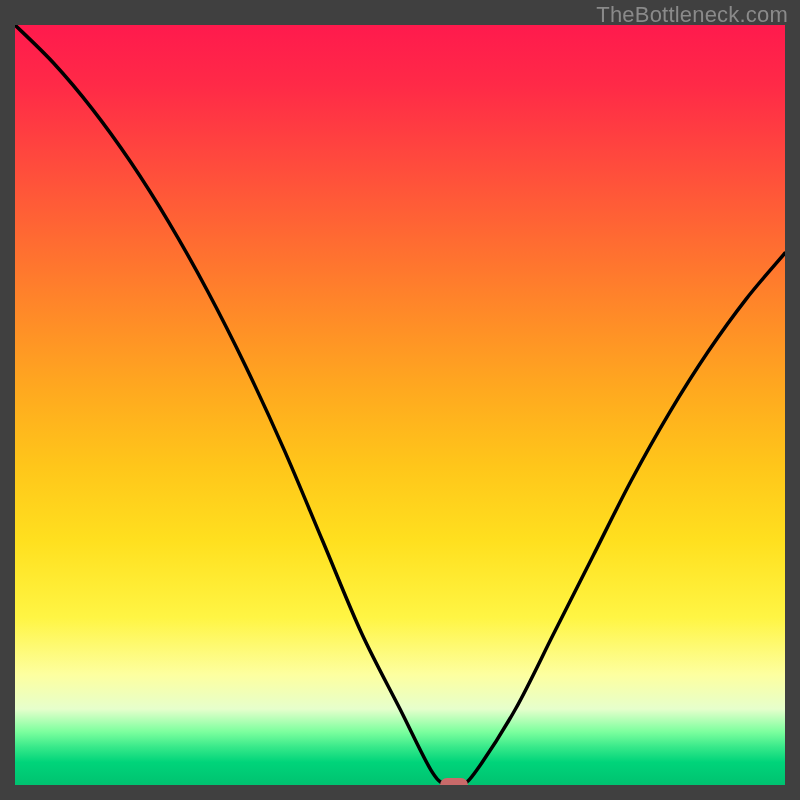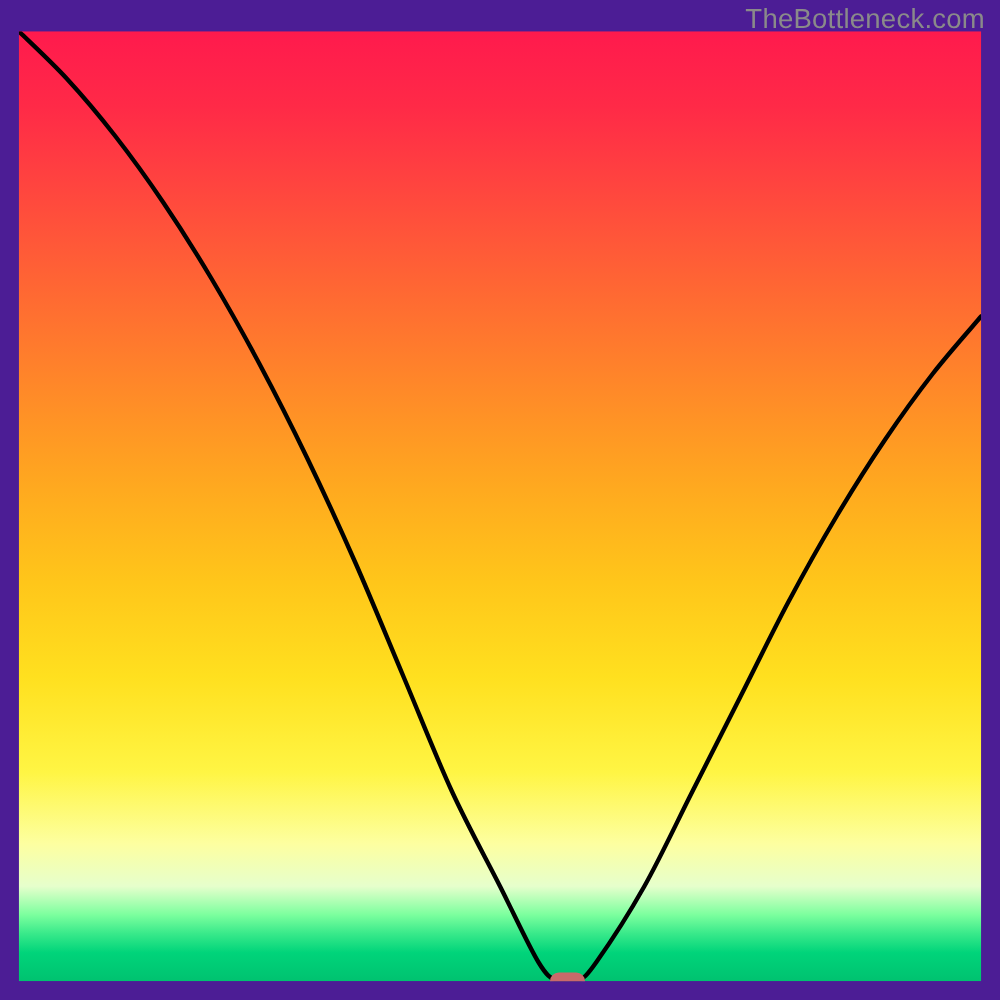--- a/index.html
+++ b/index.html
@@ -8,21 +8,21 @@
     width: 800px;
     height: 800px;
     background: #000000;
     overflow: hidden;
     font-family: Arial, Helvetica, sans-serif;
   }
   .frame {
     position: relative;
     width: 800px;
     height: 800px;
-    background: #4c1d95;
+    background: #404040;
   }
   .plot-area {
     position: absolute;
     left: 15px;
     top: 25px;
     width: 770px;
     height: 760px;
     overflow: hidden;
   }
   .gradient {

